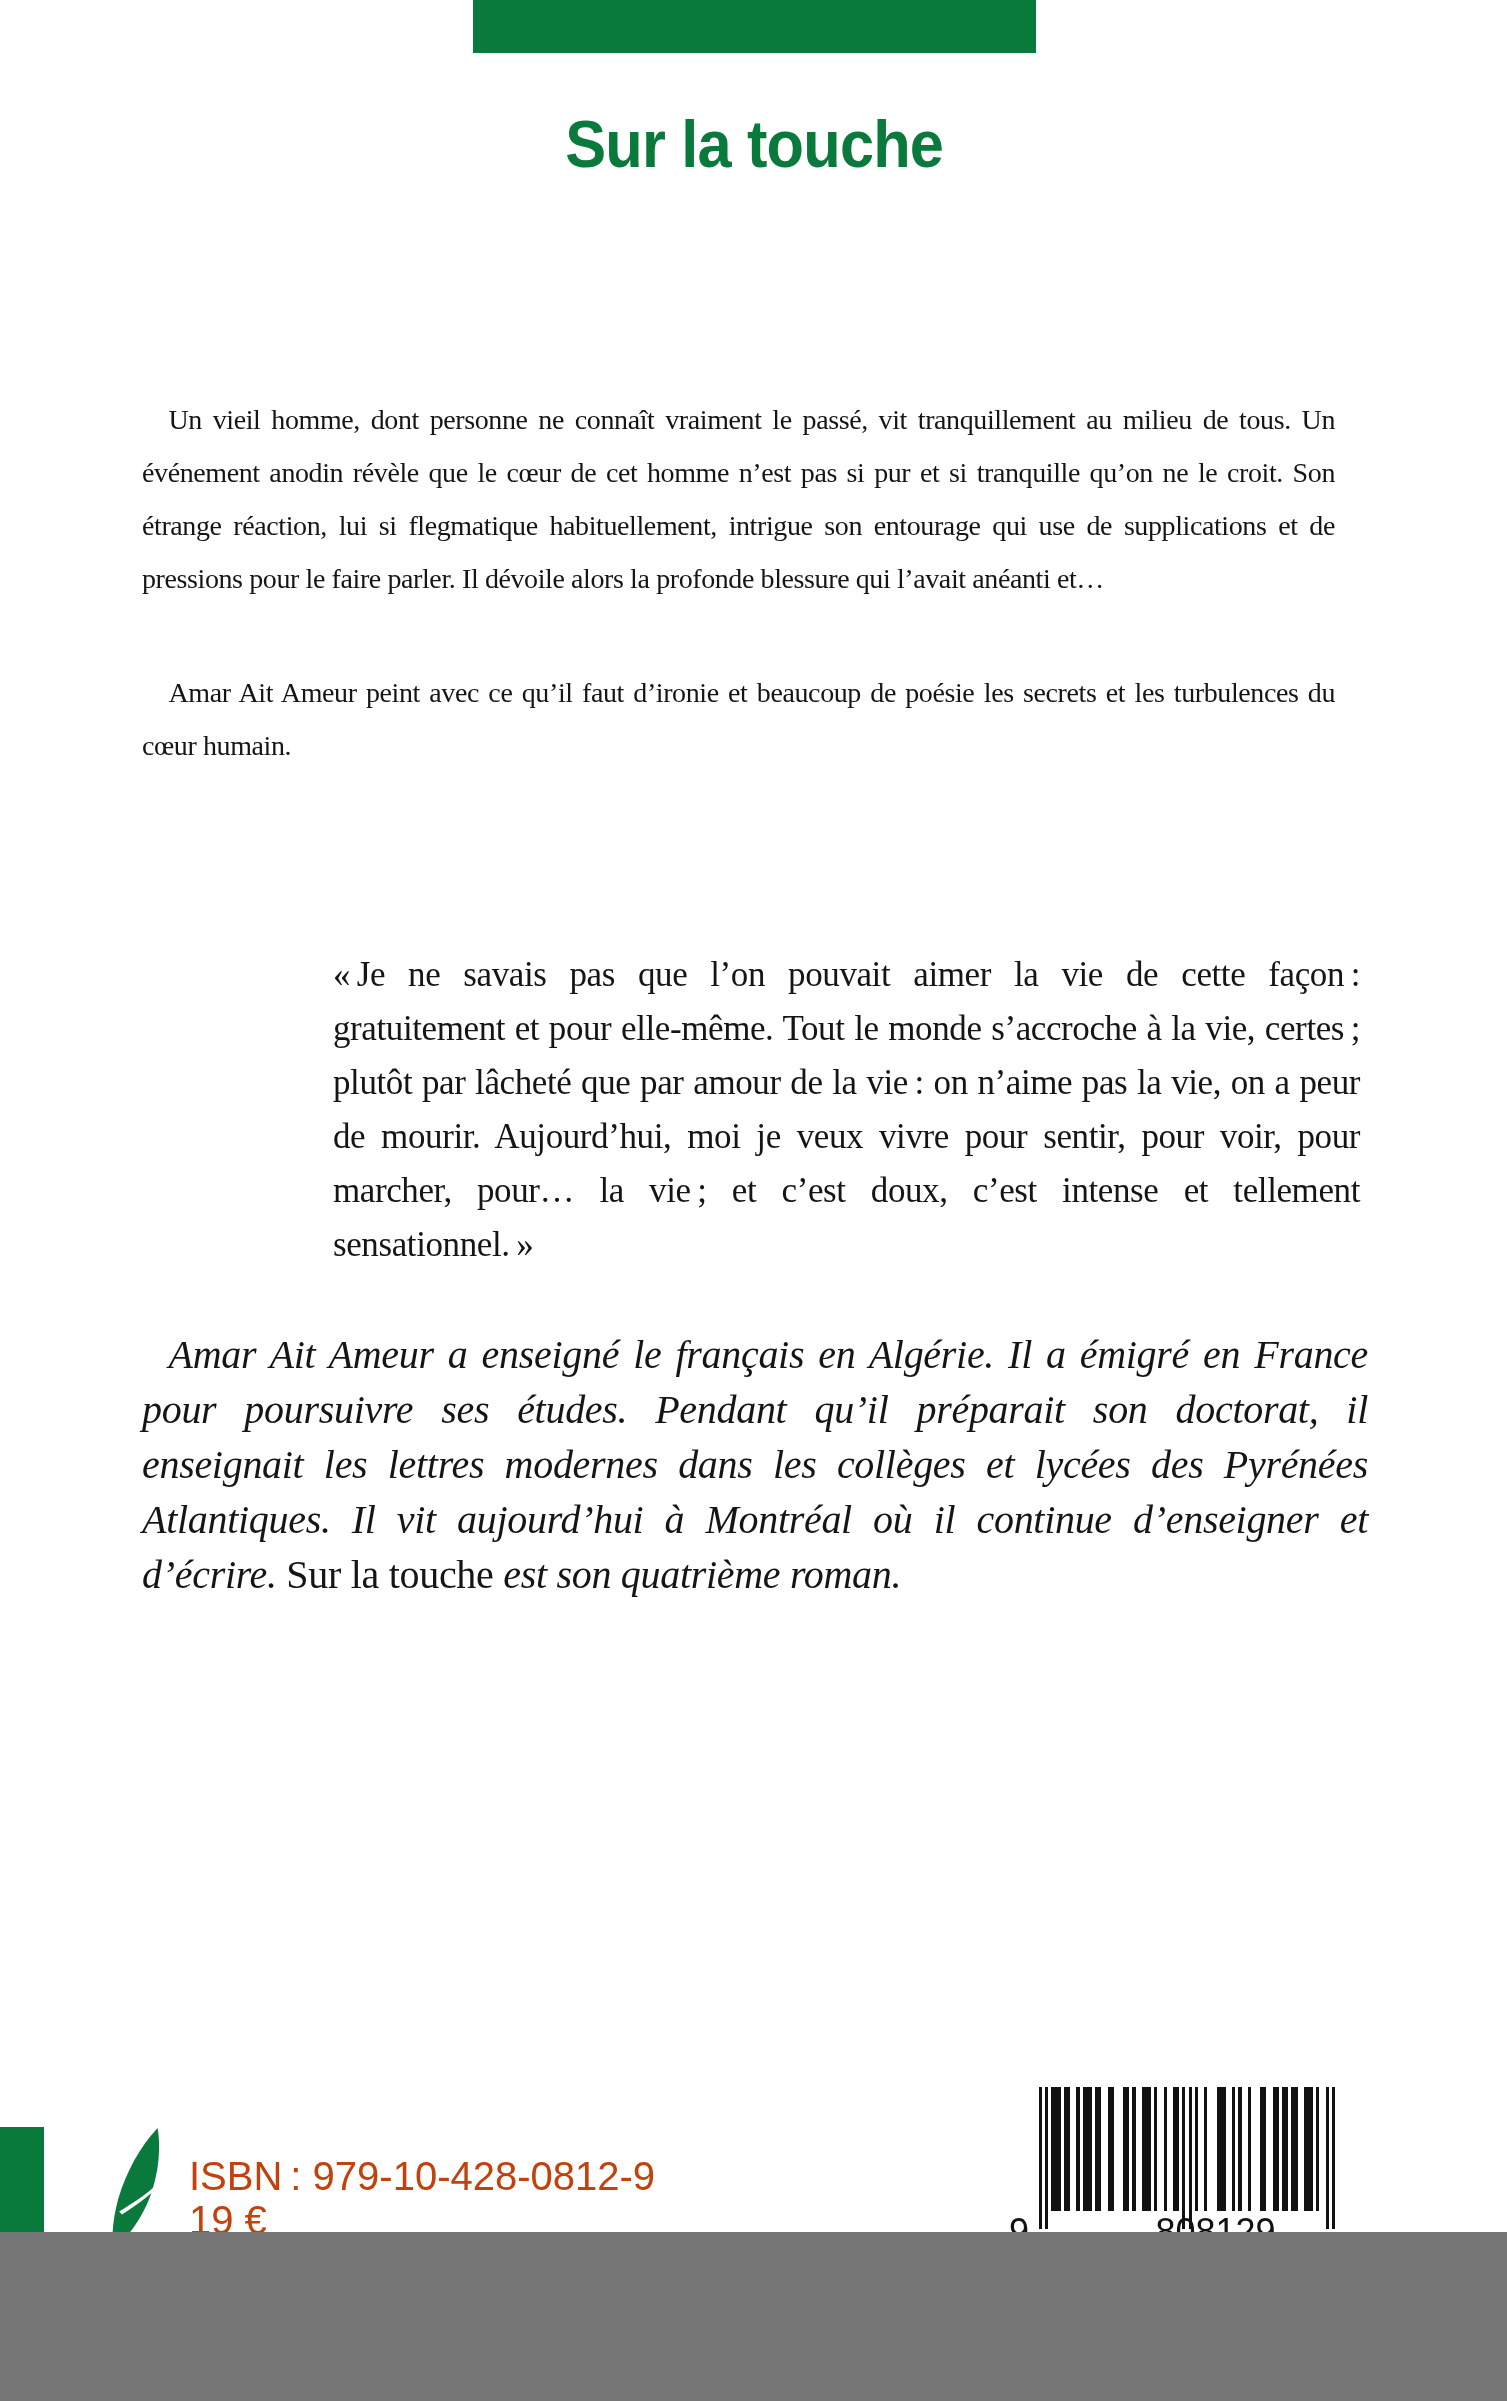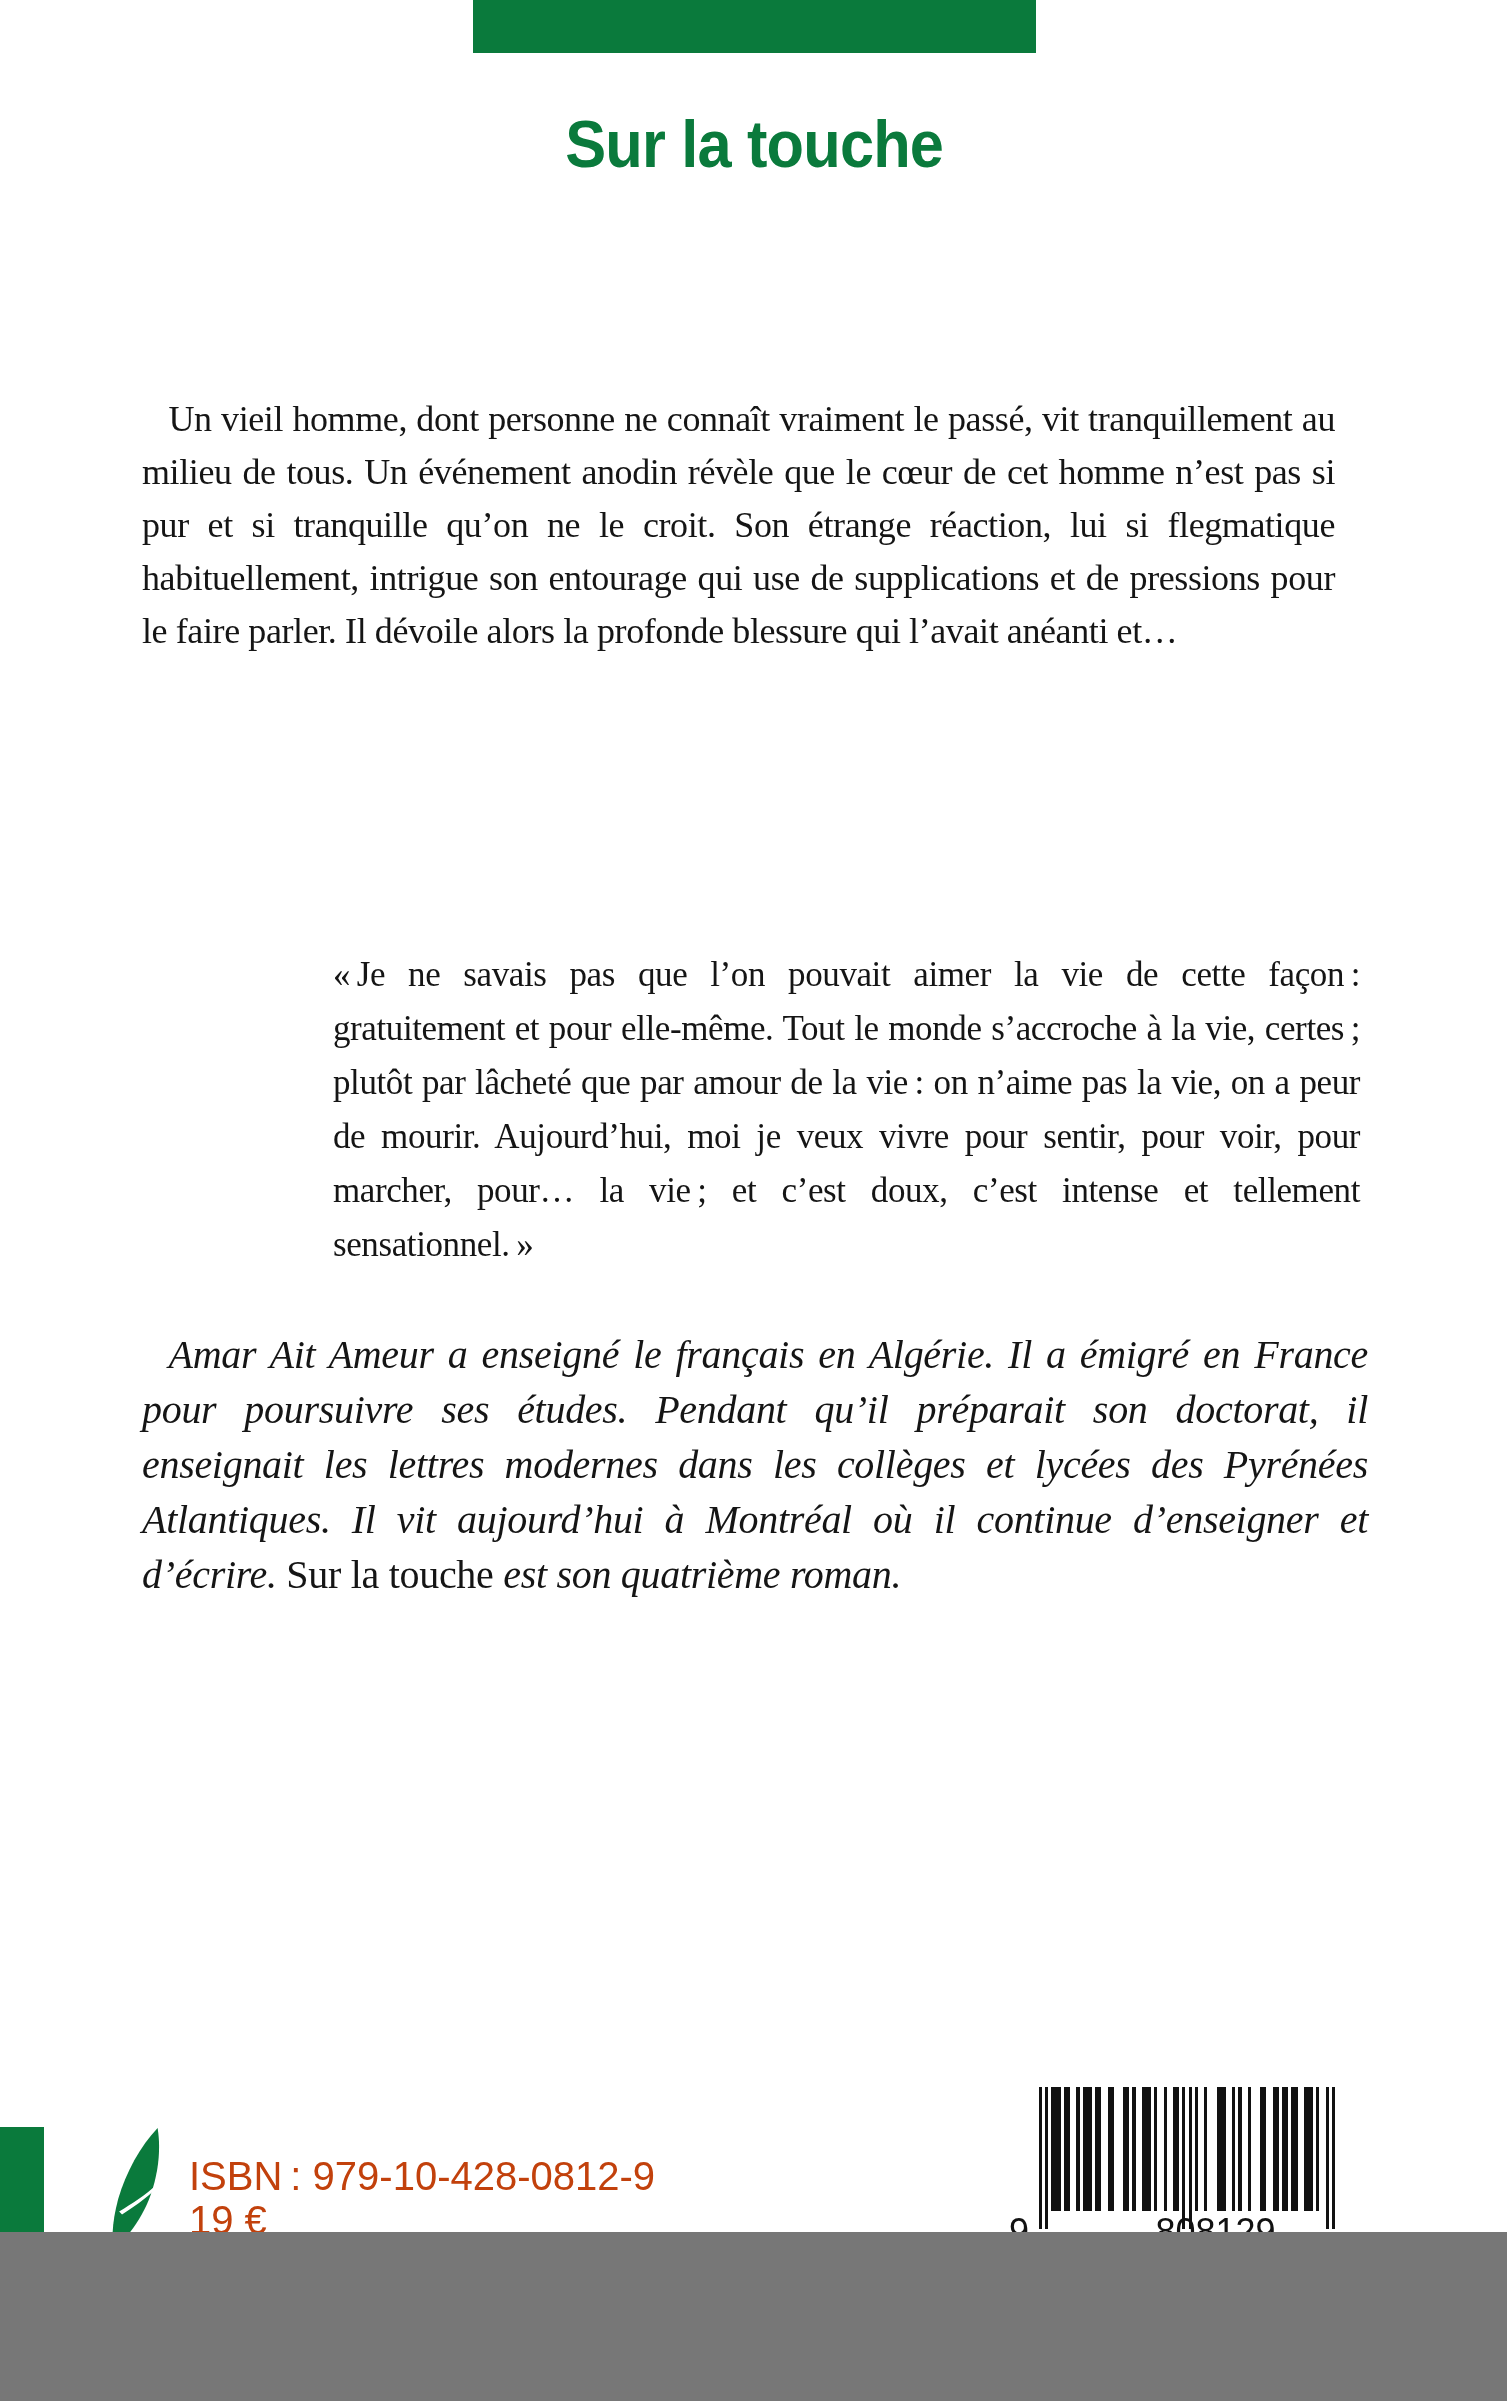--- a/index.html
+++ b/index.html
@@ -13,21 +13,21 @@
   
   .title{
     position:absolute; left:0; right:0; top:106px; text-align:center;
     font-family:"Liberation Sans", sans-serif; font-weight:bold;
     font-size:66px; letter-spacing:-0.9px;
   }
   .title .squeeze{display:inline-block; transform:scaleX(.93); transform-origin:center;}
   
   .synopsis{position:absolute; left:142px; top:393px; width:1193px;}
   .synopsis p{
-    margin:0; font-size:36px; line-height:53px; text-align:justify;
+    margin:0; font-size:28px; line-height:53px; text-align:justify;
     text-indent:26.5px; letter-spacing:-0.4px;
   }
   .synopsis p + p{margin-top:61px;}
   
   .pullquote{
     position:absolute; left:333px; top:948px; width:1027px;
     font-size:35px; line-height:54px; text-align:justify; letter-spacing:-0.4px;
   }
   
   .bio{
@@ -62,20 +62,21 @@
 <div class="page">
 
   <div class="topbar" style="background: rgb(10, 122, 60);"></div>
 
   <div class="title" style="color: rgb(10, 122, 60);">
     <span class="squeeze">Sur la touche</span>
   </div>
 
   <div class="synopsis">
     <p>Un vieil homme, dont personne ne connaît vraiment le passé, vit tranquillement au milieu de tous. Un événement anodin révèle que le cœur de cet homme n’est pas si pur et si tranquille qu’on ne le croit. Son étrange réaction, lui si flegmatique habituellement, intrigue son entourage qui use de supplications et de pressions pour le faire parler. Il dévoile alors la profonde blessure qui l’avait anéanti et…</p>
+    <p>Amar Ait Ameur peint avec ce qu’il faut d’ironie et beaucoup de poésie les secrets et les turbulences du cœur humain.</p>
   </div>
 
   <div class="pullquote">« Je ne savais pas que l’on pouvait aimer la vie de cette façon : gratuitement et pour elle-même. Tout le monde s’accroche à la vie, certes ; plutôt par lâcheté que par amour de la vie : on n’aime pas la vie, on a peur de mourir. Aujourd’hui, moi je veux vivre pour sentir, pour voir, pour marcher, pour… la vie ; et c’est doux, c’est intense et tellement sensationnel. »</div>
 
   <div class="bio"><span>Amar Ait Ameur a enseigné le français en Algérie. Il a émigré en France pour poursuivre ses études. Pendant qu’il préparait son doctorat, il enseignait les lettres modernes dans les collèges et lycées des Pyrénées Atlantiques. Il vit aujourd’hui à Montréal où il continue d’enseigner et d’écrire. </span><span class="roman">Sur la touche</span><span> est son quatrième roman.</span></div>
 
   <div class="spine" style="background: rgb(10, 122, 60);"></div>
 
   <svg class="feather" viewBox="0 0 60 130">
     <path fill="#0a7a3c" d="M53 1 C 56 20 55 44 46 70 C 38 93 24 112 7 129 C 5 116 6 97 12 75 C 20 47 35 20 53 1 Z"></path>

